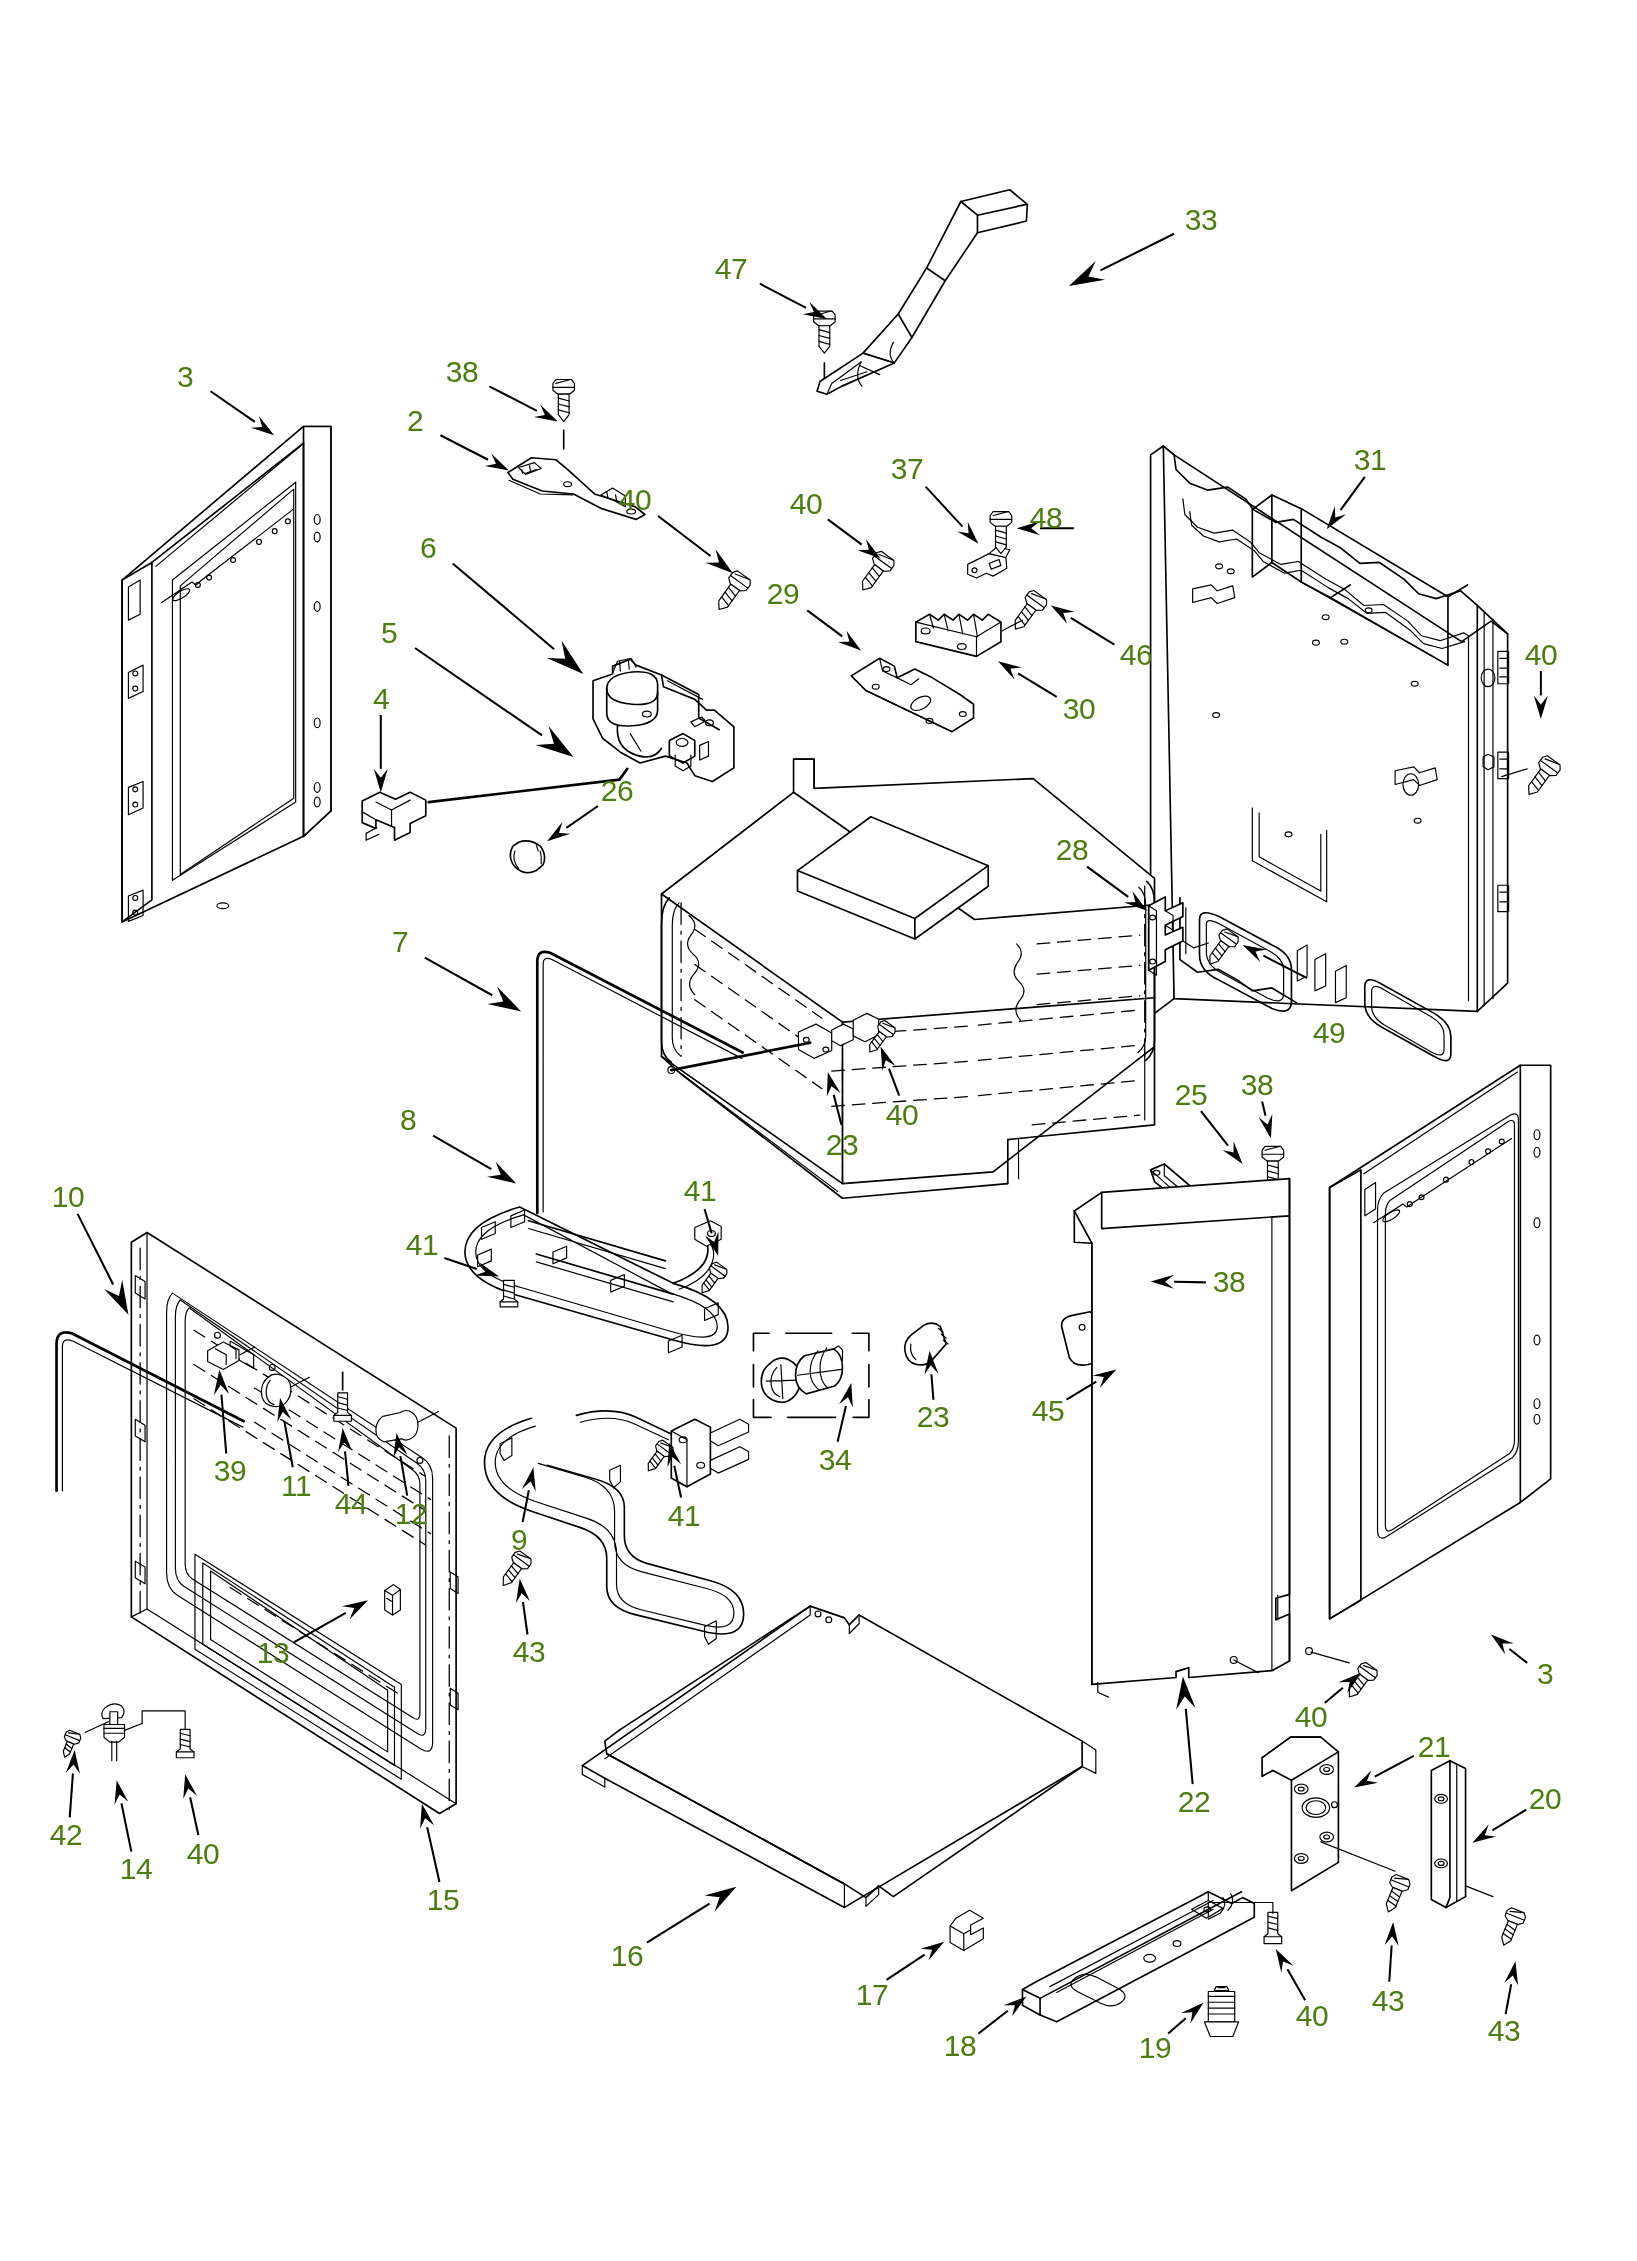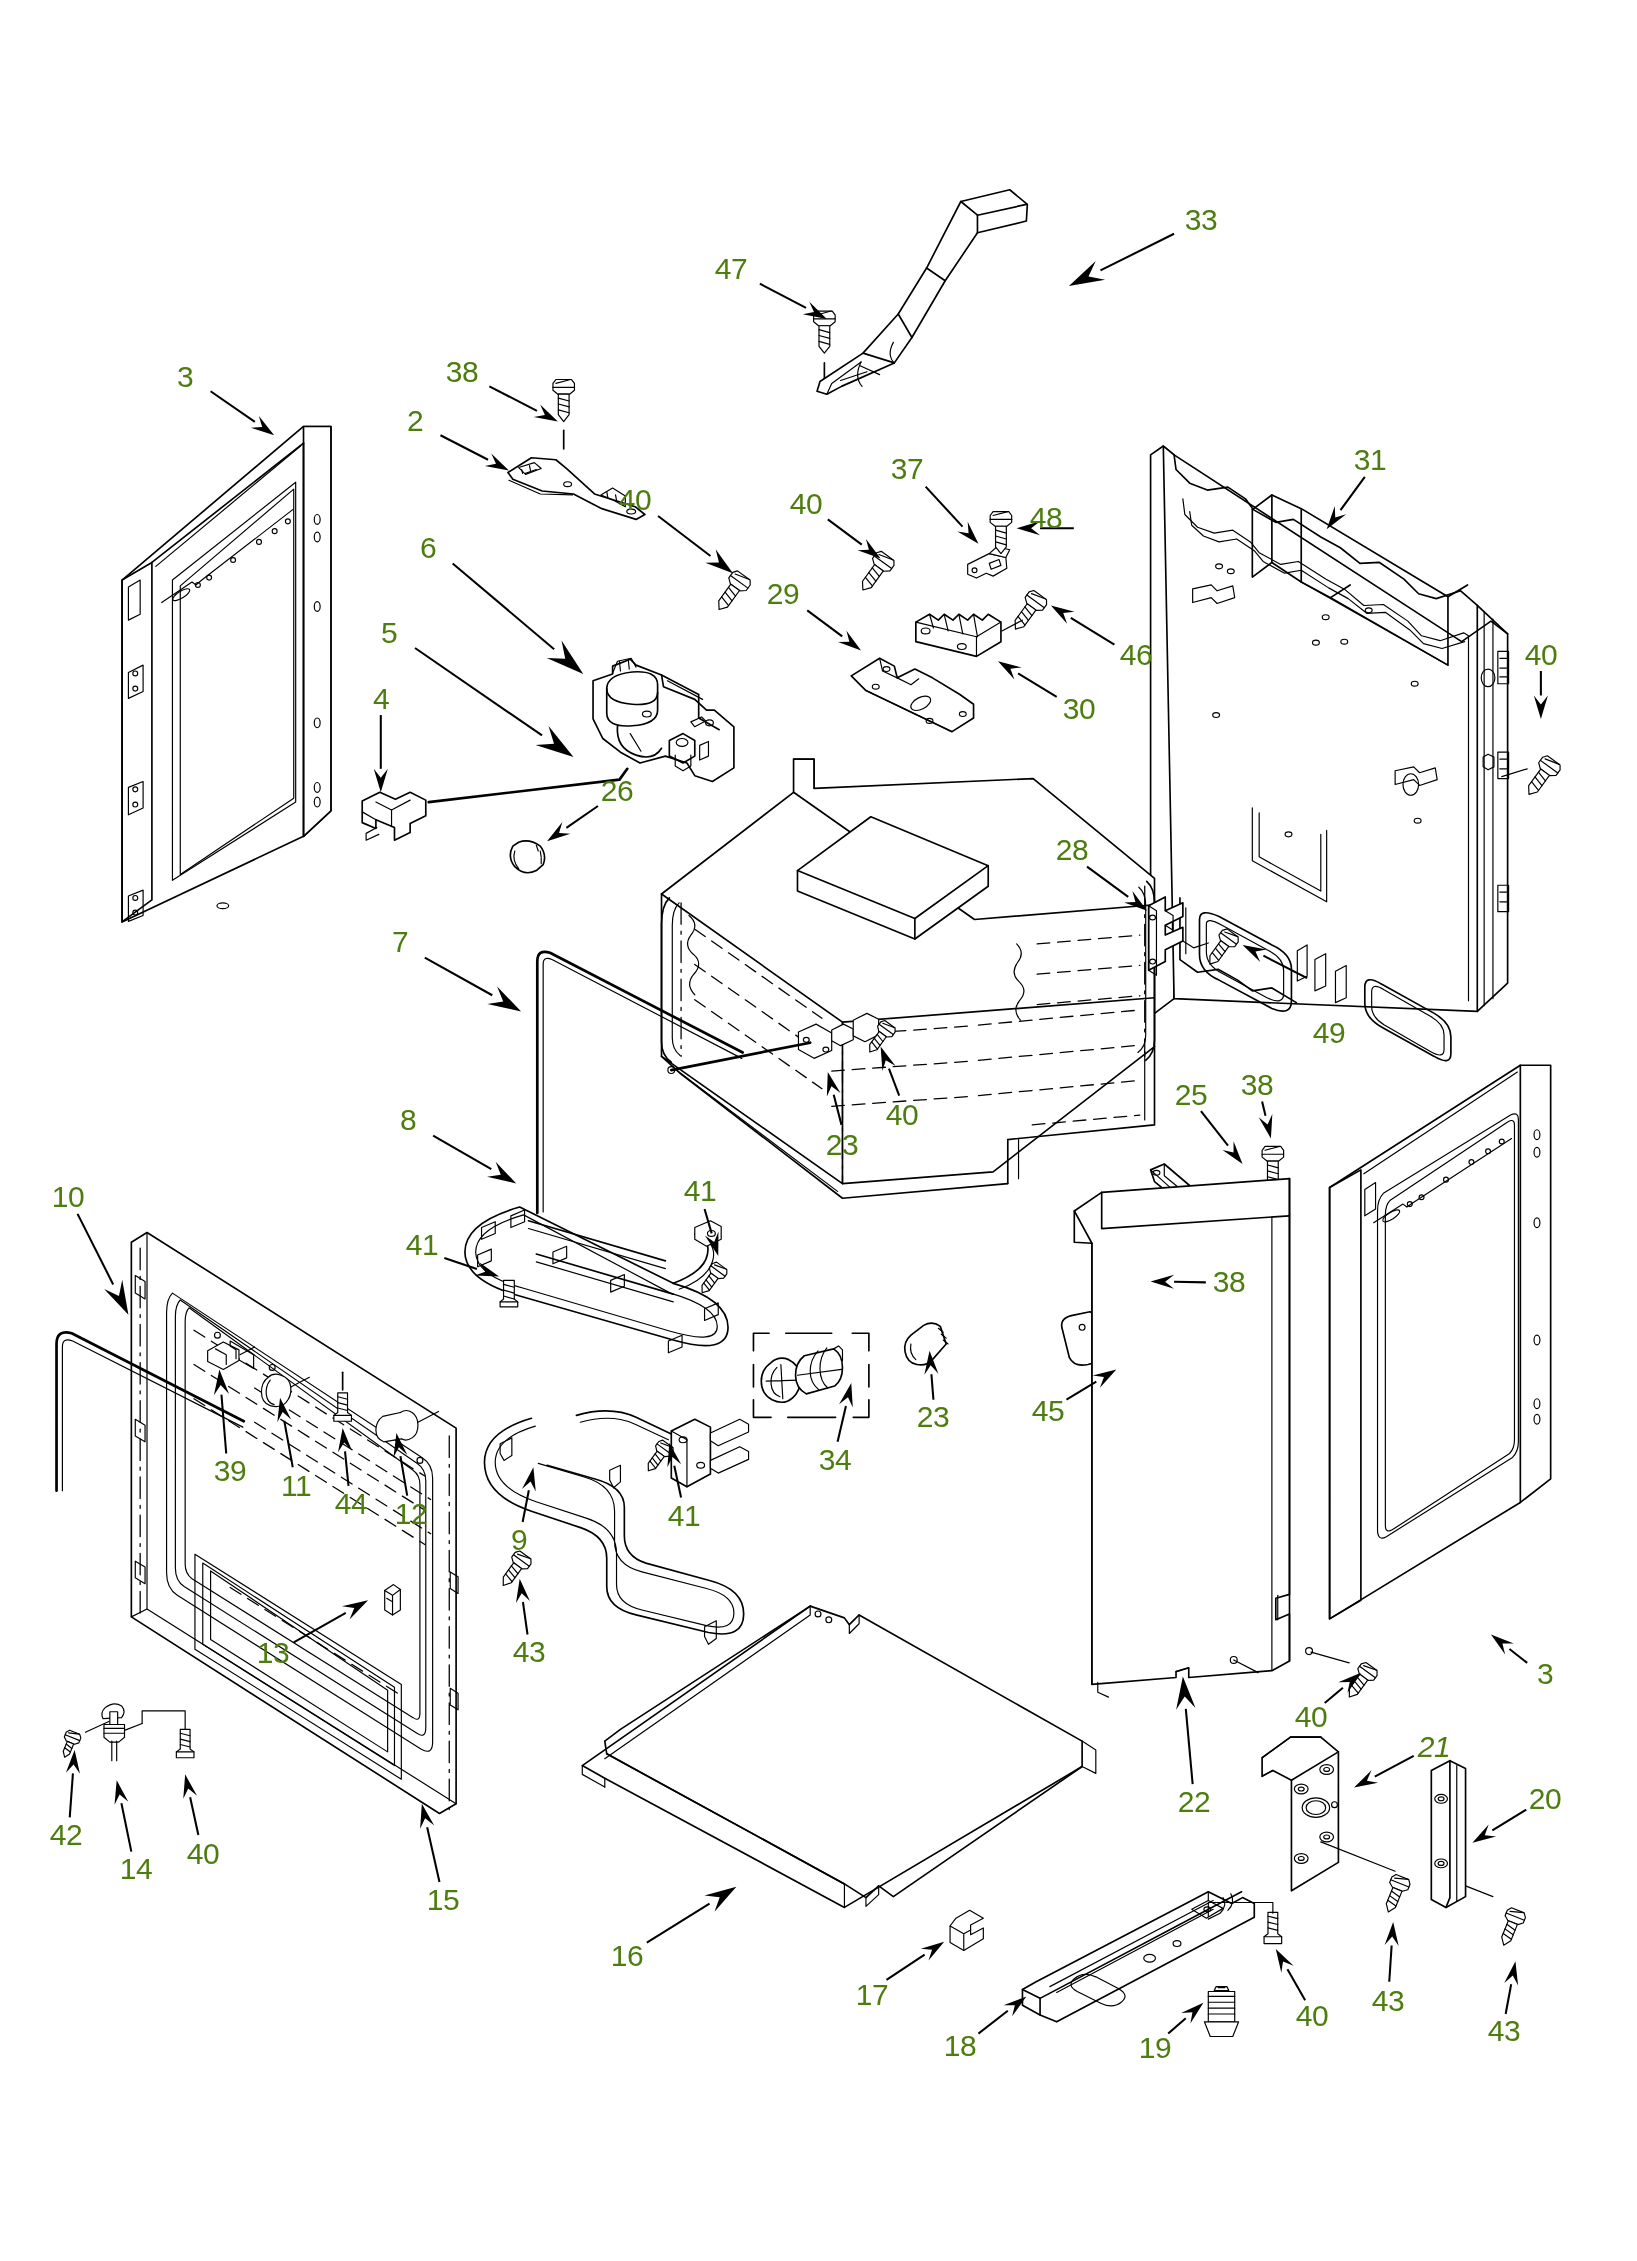--- a/index.html
+++ b/index.html
@@ -1002,21 +1002,21 @@
       <div class="callout" style="left: 136px; top: 1869px;">14</div>
       <div class="callout" style="left: 203px; top: 1854px;">40</div>
       <div class="callout" style="left: 443px; top: 1900px;">15</div>
       <div class="callout" style="left: 627px; top: 1956px;">16</div>
       <div class="callout" style="left: 872px; top: 1995px;">17</div>
       <div class="callout" style="left: 960px; top: 2046px;">18</div>
       <div class="callout" style="left: 1155px; top: 2048px;">19</div>
       <div class="callout" style="left: 1312px; top: 2016px;">40</div>
       <div class="callout" style="left: 1388px; top: 2001px;">43</div>
       <div class="callout" style="left: 1504px; top: 2031px;">43</div>
-      <div class="callout" style="left: 1434px; top: 1747px; font-style: italic;">21</div>
+      <div class="callout" style="left: 1434px; top: 1747px;">21</div>
       <div class="callout" style="left: 1545px; top: 1799px;">20</div>
       <div class="callout" style="left: 1194px; top: 1802px;">22</div>
       <div class="callout" style="left: 1311px; top: 1717px;">40</div>
       <div class="callout" style="left: 1545px; top: 1674px;">3</div>
     </div>
 
 </div>
 
 
 </body></html>

